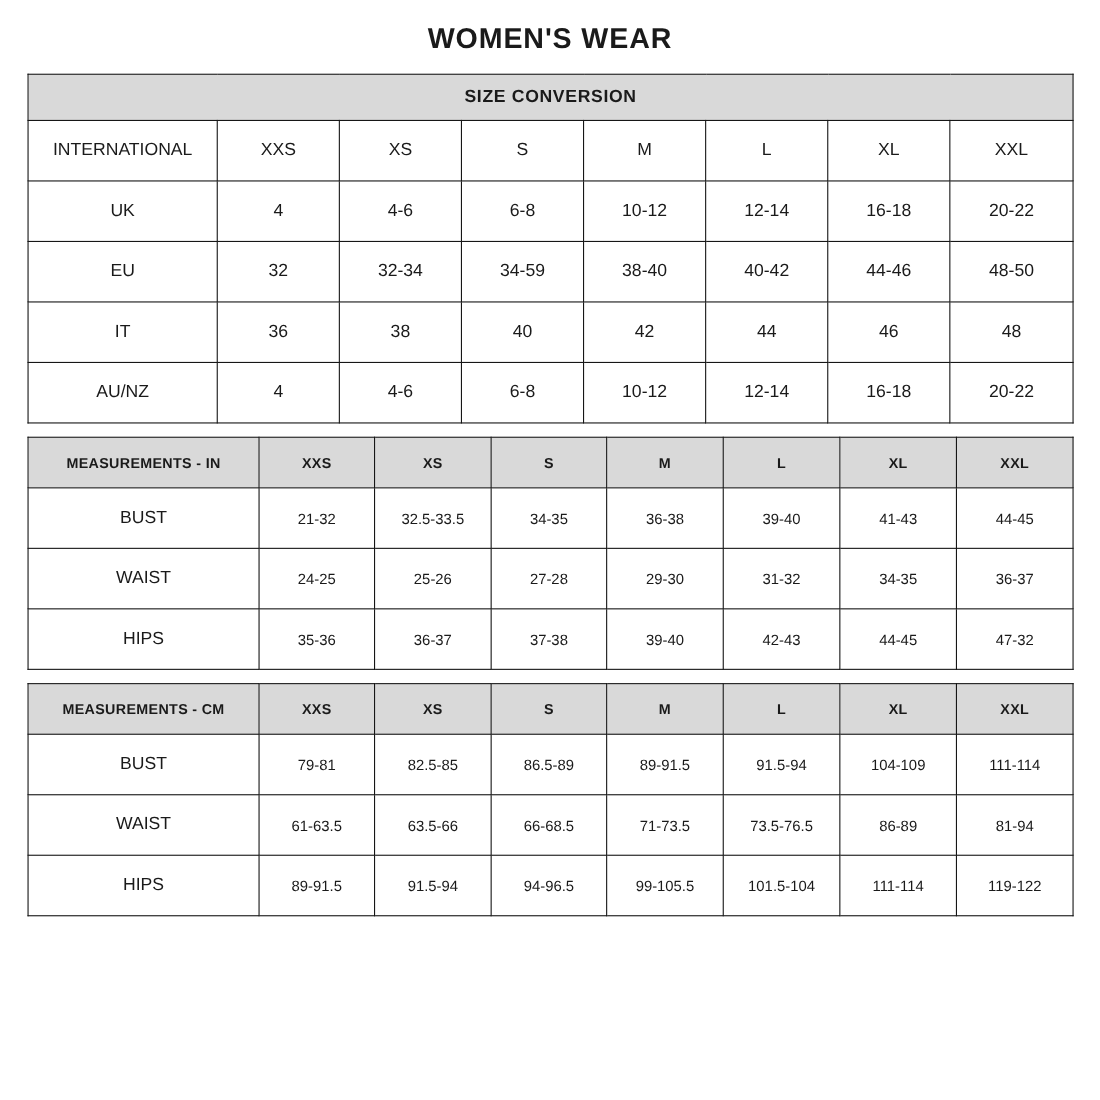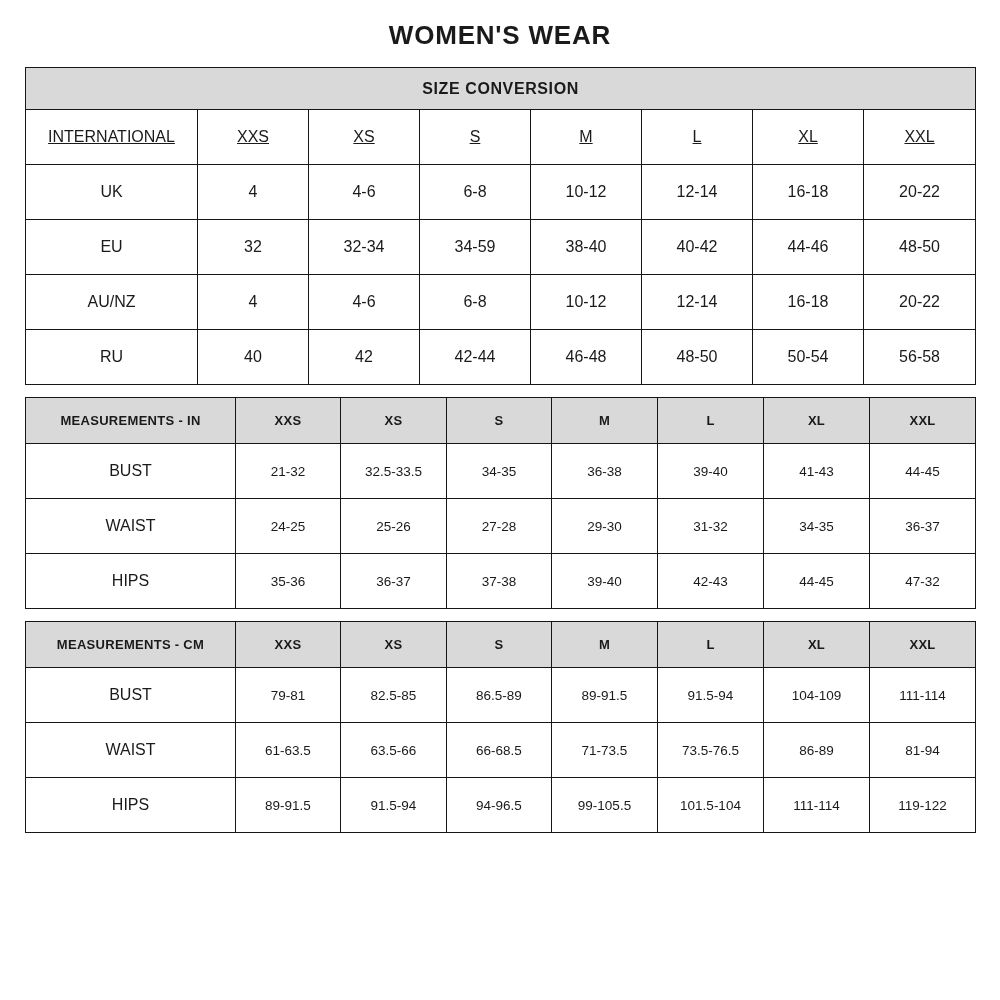--- a/index.html
+++ b/index.html
@@ -43,21 +43,20 @@
     height: 41px;
     font-size: 16px;
     font-weight: bold;
     letter-spacing: 0.6px;
   }
   .t1 .head-row th {
     height: 54px;
     font-size: 16px;
     font-weight: normal;
     background: #ffffff;
-    text-decoration: underline;
   }
   .t1 tbody td {
     height: 54px;
     font-size: 16px;
   }
   
   .tm .head-row th {
     background: #d9d9d9;
     height: 45px;
     font-size: 13px;
@@ -121,38 +120,38 @@
           <td class="rowlabel">EU</td>
           <td>32</td>
           <td>32-34</td>
           <td>34-59</td>
           <td>38-40</td>
           <td>40-42</td>
           <td>44-46</td>
           <td>48-50</td>
         </tr>
         <tr>
+          <td class="rowlabel">IT</td>
+          <td>36</td>
+          <td>38</td>
+          <td>40</td>
+          <td>42</td>
+          <td>44</td>
+          <td>46</td>
+          <td>48</td>
+        </tr>
+        <tr>
           <td class="rowlabel">AU/NZ</td>
           <td>4</td>
           <td>4-6</td>
           <td>6-8</td>
           <td>10-12</td>
           <td>12-14</td>
           <td>16-18</td>
           <td>20-22</td>
-        </tr>
-        <tr>
-          <td class="rowlabel">RU</td>
-          <td>40</td>
-          <td>42</td>
-          <td>42-44</td>
-          <td>46-48</td>
-          <td>48-50</td>
-          <td>50-54</td>
-          <td>56-58</td>
         </tr>
       </tbody>
   </table>
 
   <table class="tm">
     <colgroup>
       <col style="width:210px">
       <col style="width:105px">
         <col style="width:106px">
         <col style="width:105px">

